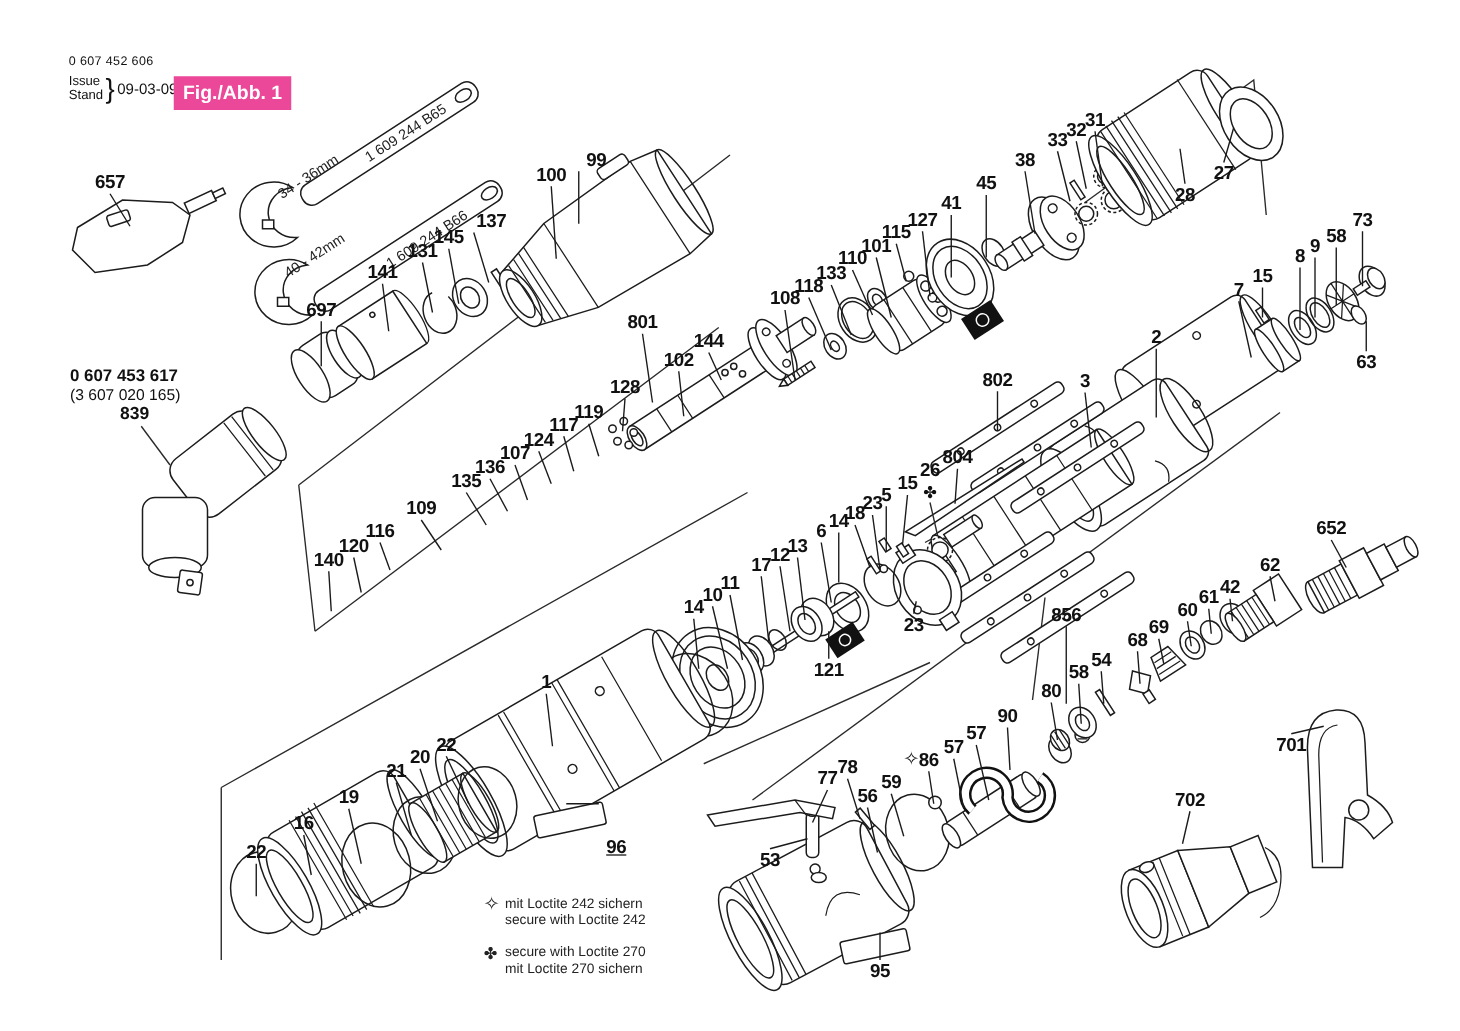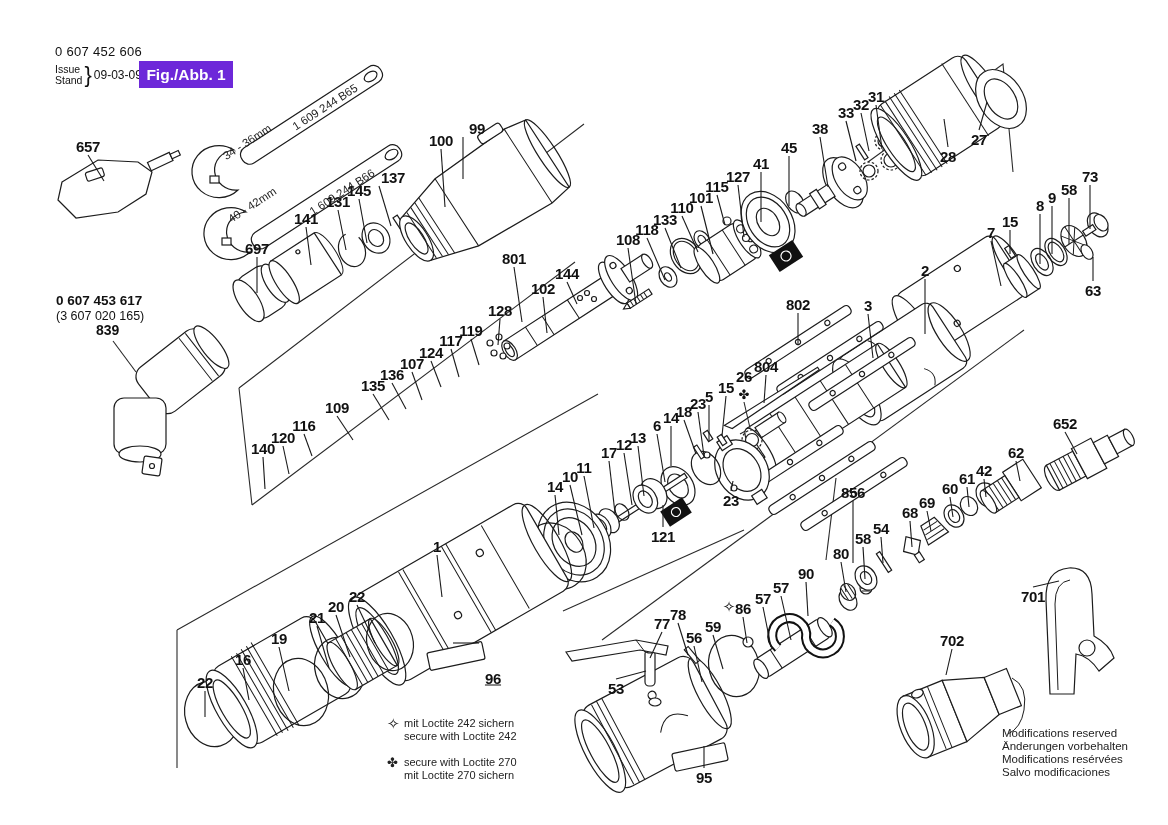--- a/index.html
+++ b/index.html
@@ -11,26 +11,26 @@
           font-weight:bold;font-size:15px;letter-spacing:-0.3px;white-space:nowrap;color:#111;}
   .sym{position:absolute;z-index:3;transform:translate(-50%,-50%);color:#111;}
   .wlabel{position:absolute;z-index:3;transform:translate(-50%,-50%) rotate(-33deg);
           font-size:11.5px;white-space:nowrap;color:#222;}
   .w{fill:#fff;stroke:#1c1c1c;stroke-width:1.2;}
   .n{fill:none;stroke:#1c1c1c;stroke-width:1.2;}
   .t{fill:none;stroke:#1c1c1c;stroke-width:1;}
   .k{fill:#111;stroke:none;}
   .frame{fill:none;stroke:#2a2a2a;stroke-width:1.1;}
   #titleblock{position:absolute;left:55px;top:44px;z-index:4;}
-  #pn{font-size:13px;letter-spacing:0.3px;}
+  #pn{font-size:10px;letter-spacing:0.3px;}
   #issuerow{display:flex;align-items:center;margin-top:3px;}
   #issuerow .is{font-size:10.5px;line-height:11px;}
   #issuerow .brace{font-size:22px;font-weight:300;margin:0 2px 0 2px;}
   #issuerow .dt{font-size:12px;}
-  #figbox{position:absolute;left:139px;top:61px;width:94px;height:27px;background:#6d28d9;
+  #figbox{position:absolute;left:139px;top:61px;width:94px;height:27px;background:#ec4899;
           color:#fff;font-weight:bold;font-size:15.5px;display:flex;align-items:center;
           justify-content:center;z-index:4;}
   #sideids{position:absolute;left:56px;top:294px;z-index:4;line-height:14.5px;}
   #sideids .b1{font-weight:bold;font-size:13.5px;}
   #sideids .b2{font-size:12.5px;}
   #sideids .b3{font-weight:bold;font-size:14px;padding-left:40px;}
   .notegroup{position:absolute;z-index:4;font-size:11px;line-height:13px;color:#222;}
   .notegroup .ns{position:absolute;left:-17px;top:0px;font-size:15px;}
   #footer{position:absolute;left:1002px;top:727px;z-index:4;font-size:11.5px;
           line-height:13px;color:#222;}
@@ -616,26 +616,20 @@
     <span class="ns">✧</span>
     <div>mit Loctite 242 sichern</div>
     <div>secure with Loctite 242</div>
   </div>
   <div class="notegroup" style="left:404px;top:756px;">
     <span class="ns" style="font-size:13px;">✤</span>
     <div>secure with Loctite 270</div>
     <div>mit Loctite 270 sichern</div>
   </div>
 
-  <div id="footer">
-    <div>Modifications reserved</div>
-    <div>Änderungen vorbehalten</div>
-    <div>Modifications resérvées</div>
-    <div>Salvo modificaciones</div>
-  </div>
 
 <div class="plabel" style="left: 88px; top: 146px;">657</div>
     <div class="plabel" style="left: 257px; top: 248px;">697</div>
     <div class="plabel" style="left: 306px; top: 218px;">141</div>
     <div class="plabel" style="left: 338px; top: 201px;">131</div>
     <div class="plabel" style="left: 359px; top: 190px;">145</div>
     <div class="plabel" style="left: 379px; top: 177px; padding-left: 28px;">137</div>
     <div class="plabel" style="left: 441px; top: 140px;">100</div>
     <div class="plabel" style="left: 463px; top: 128px; margin-left: 14px;">99</div>
     <div class="plabel" style="left: 514px; top: 258px;">801</div>

